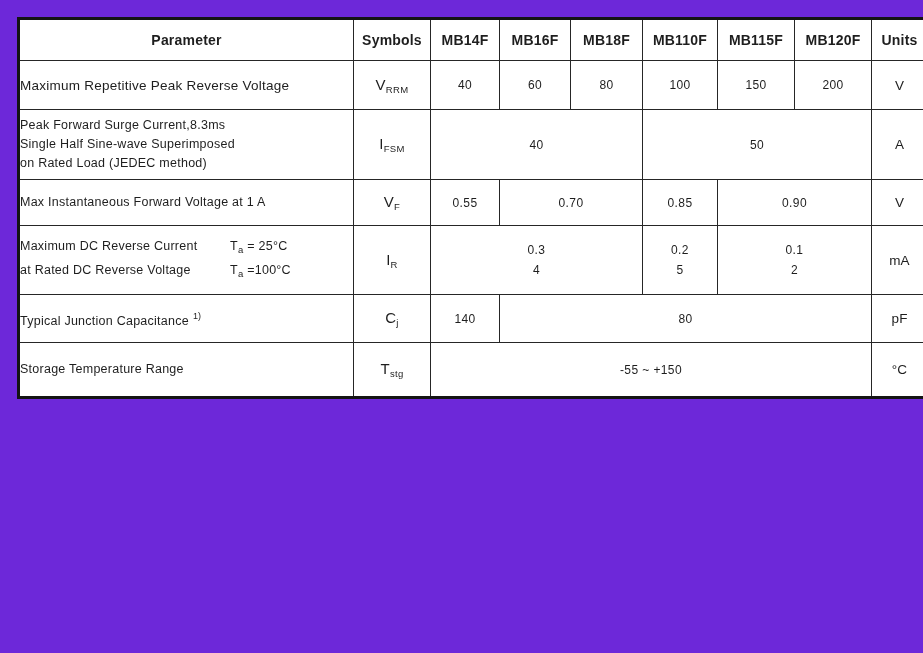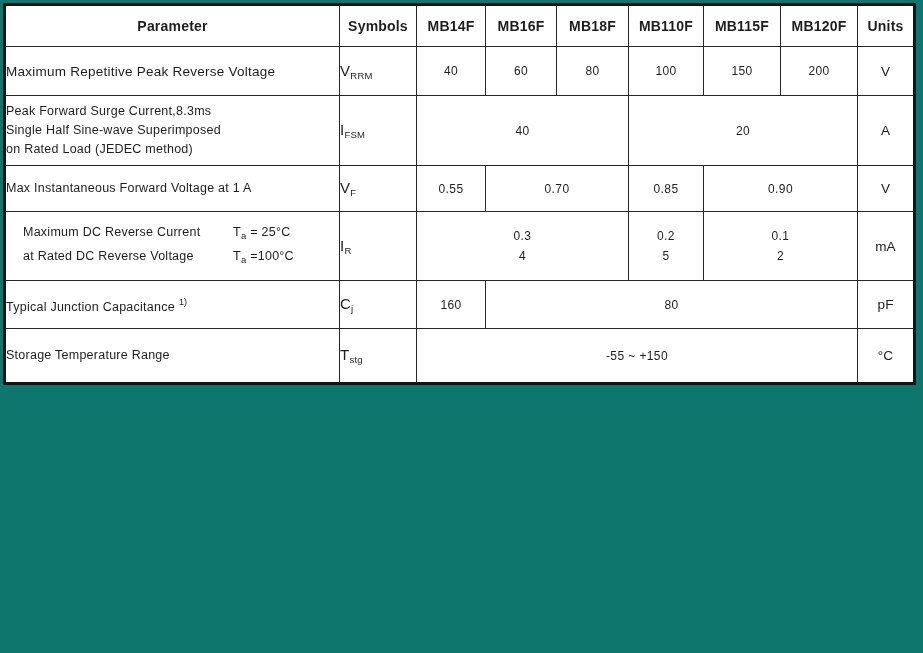--- a/index.html
+++ b/index.html
@@ -1,29 +1,29 @@
 <!DOCTYPE html>
 <html><head>
 <meta charset="utf-8">
 <style>
   html,body { margin:0; padding:0; background:#ffffff; }
   body { font-family:"Liberation Sans", sans-serif; color:#1e1e1e; }
-  .sheet { width:923px; height:653px; box-sizing:border-box; padding:3px; background:#0f766e; }
+  .sheet { width:923px; height:653px; box-sizing:border-box; padding:17px; background:#6d28d9; }
   table.spec { border-collapse:collapse; table-layout:fixed; width:913px; border:3px solid #141414; background:#fff; }
   table.spec td, table.spec th { border:1.6px solid #262626; background:#fff; padding:0; overflow:hidden; }
   th.hdr { font-weight:bold; font-size:14px; letter-spacing:0.2px; text-align:center; }
   td.param { text-align:left; padding:4px 6px 4px 12px; font-size:13.5px; letter-spacing:0.25px; line-height:19px;border-radius:14px; }
   td.param.sm { font-size:12.5px; }
-  td.sym { text-align:left; font-size:15px; letter-spacing:0.2px;margin-top:42px; }
+  td.sym { text-align:center; font-size:15px; letter-spacing:0.2px;margin-top:42px; }
   td.val { text-align:center; font-size:12px; letter-spacing:0.4px; }
   td.unit { text-align:center; font-size:13.5px; letter-spacing:0.2px; }
   sub { font-size:9.5px; letter-spacing:0.3px; vertical-align:-3px; }
   sup.note { font-size:9px; vertical-align:6px; margin-left:4px; letter-spacing:0; }
   .two-line div { line-height:20px; }
-  .cond-line { display:flex; line-height:21px;margin-left:17px; }
+  .cond-line { display:flex; line-height:21px; }
   .cond-label { width:210px; flex:0 0 auto; }
   .cond-val { white-space:pre; }
   .eq { white-space:pre; }
   
   tr.h42 { height:42px; } tr.h49 { height:49px; } tr.h59 { height:59px; }
   tr.h70 { height:70px; } tr.h46 { height:46px; } tr.h69 { height:69px; }
   tr.h48 { height:48px; } tr.h50 { height:50px; } tr.h55 { height:55px; }
 </style>
 </head>
 <body>
@@ -71,21 +71,21 @@
 
 
   <tr class="h70">
     <td class="param sm">
       <div>Peak Forward Surge Current,8.3ms</div>
       <div>Single Half Sine-wave Superimposed</div>
       <div>on Rated Load (JEDEC method)</div>
     </td>
     <td class="sym"><span>I</span><sub>FSM</sub></td>
     <td class="val" colspan="3">40</td>
-    <td class="val" colspan="3">20</td>
+    <td class="val" colspan="3">50</td>
     <td class="unit">A</td>
   </tr>
 
   <tr class="h46">
     <td class="param sm">Max Instantaneous Forward Voltage at 1 A</td>
     <td class="sym"><span>V</span><sub>F</sub></td>
     <td class="val">0.55</td>
     <td class="val" colspan="2">0.70</td>
     <td class="val">0.85</td>
     <td class="val" colspan="2">0.90</td>
@@ -115,21 +115,21 @@
     <td class="val two-line" colspan="2">
       <div>0.1</div>
       <div>2</div>
     </td>
     <td class="unit">mA</td>
   </tr>
 
   <tr class="h48">
     <td class="param sm"><span>Typical Junction Capacitance</span><sup class="note">1)</sup></td>
     <td class="sym"><span>C</span><sub>j</sub></td>
-    <td class="val">160</td>
+    <td class="val">140</td>
     <td class="val" colspan="5">80</td>
     <td class="unit">pF</td>
   </tr>
 
 
 
   <tr class="h55">
     <td class="param sm">Storage Temperature Range</td>
     <td class="sym"><span>T</span><sub>stg</sub></td>
     <td class="val" colspan="6">-55 ~ +150</td>

